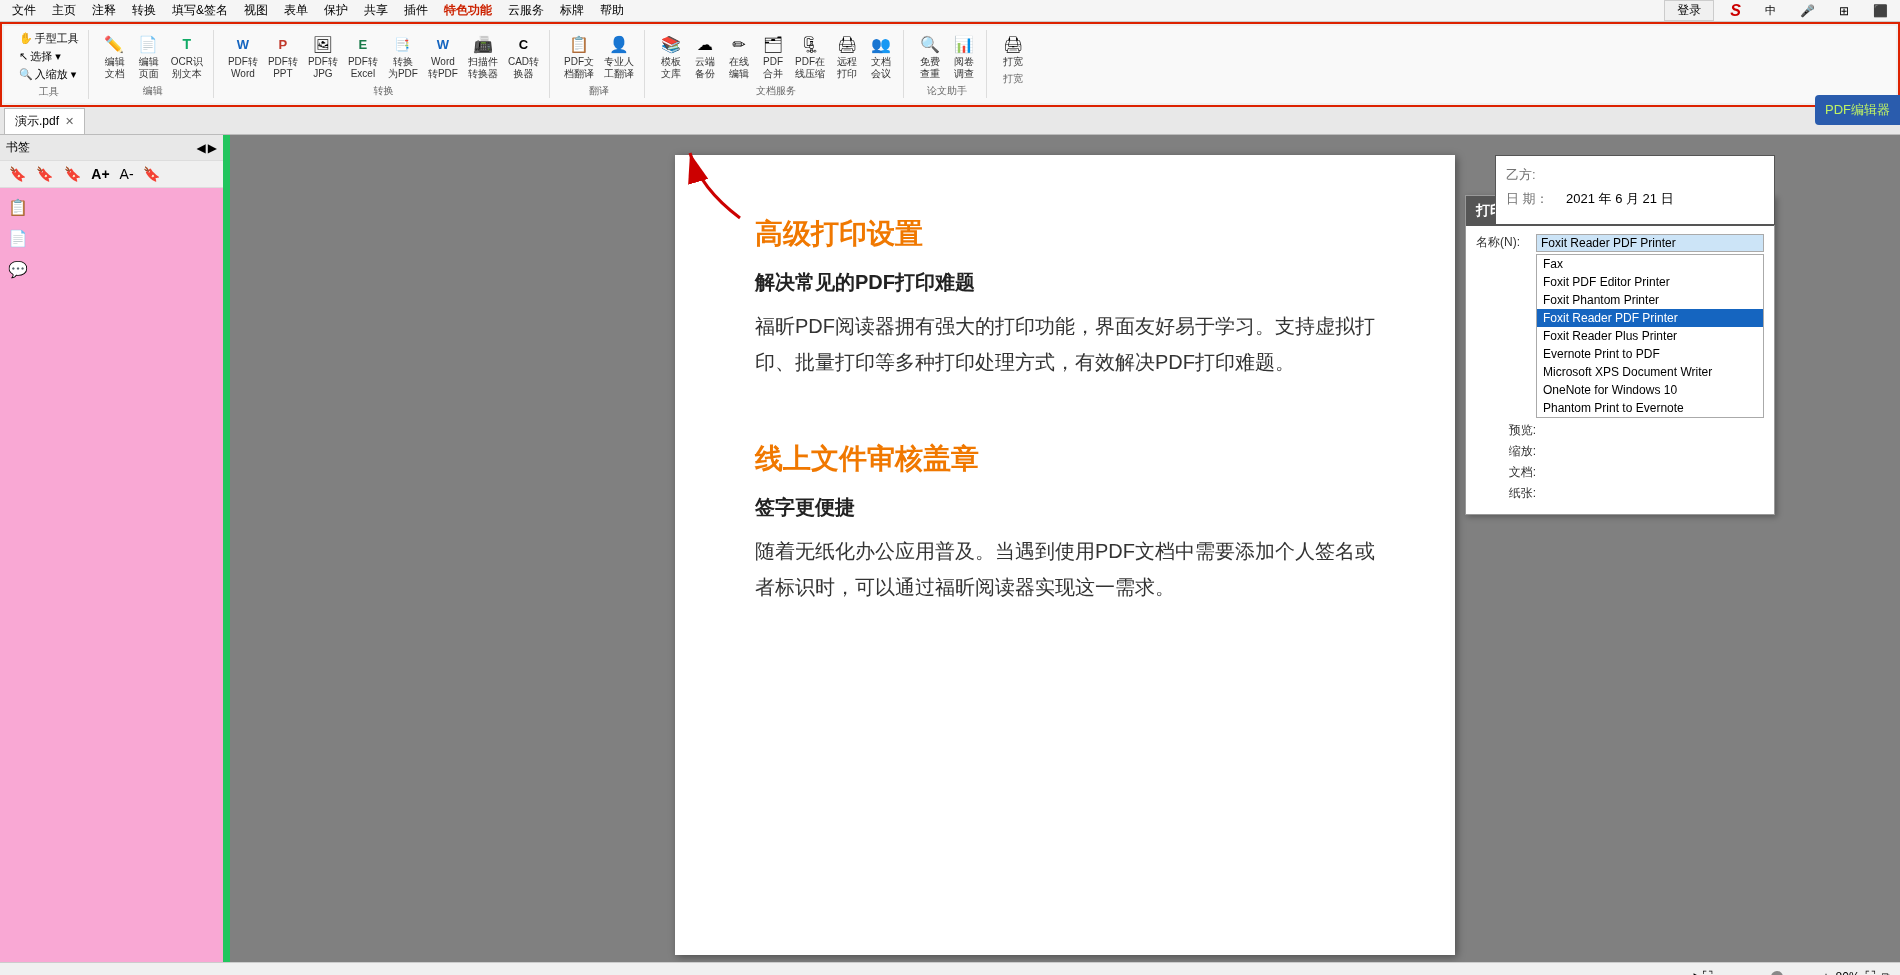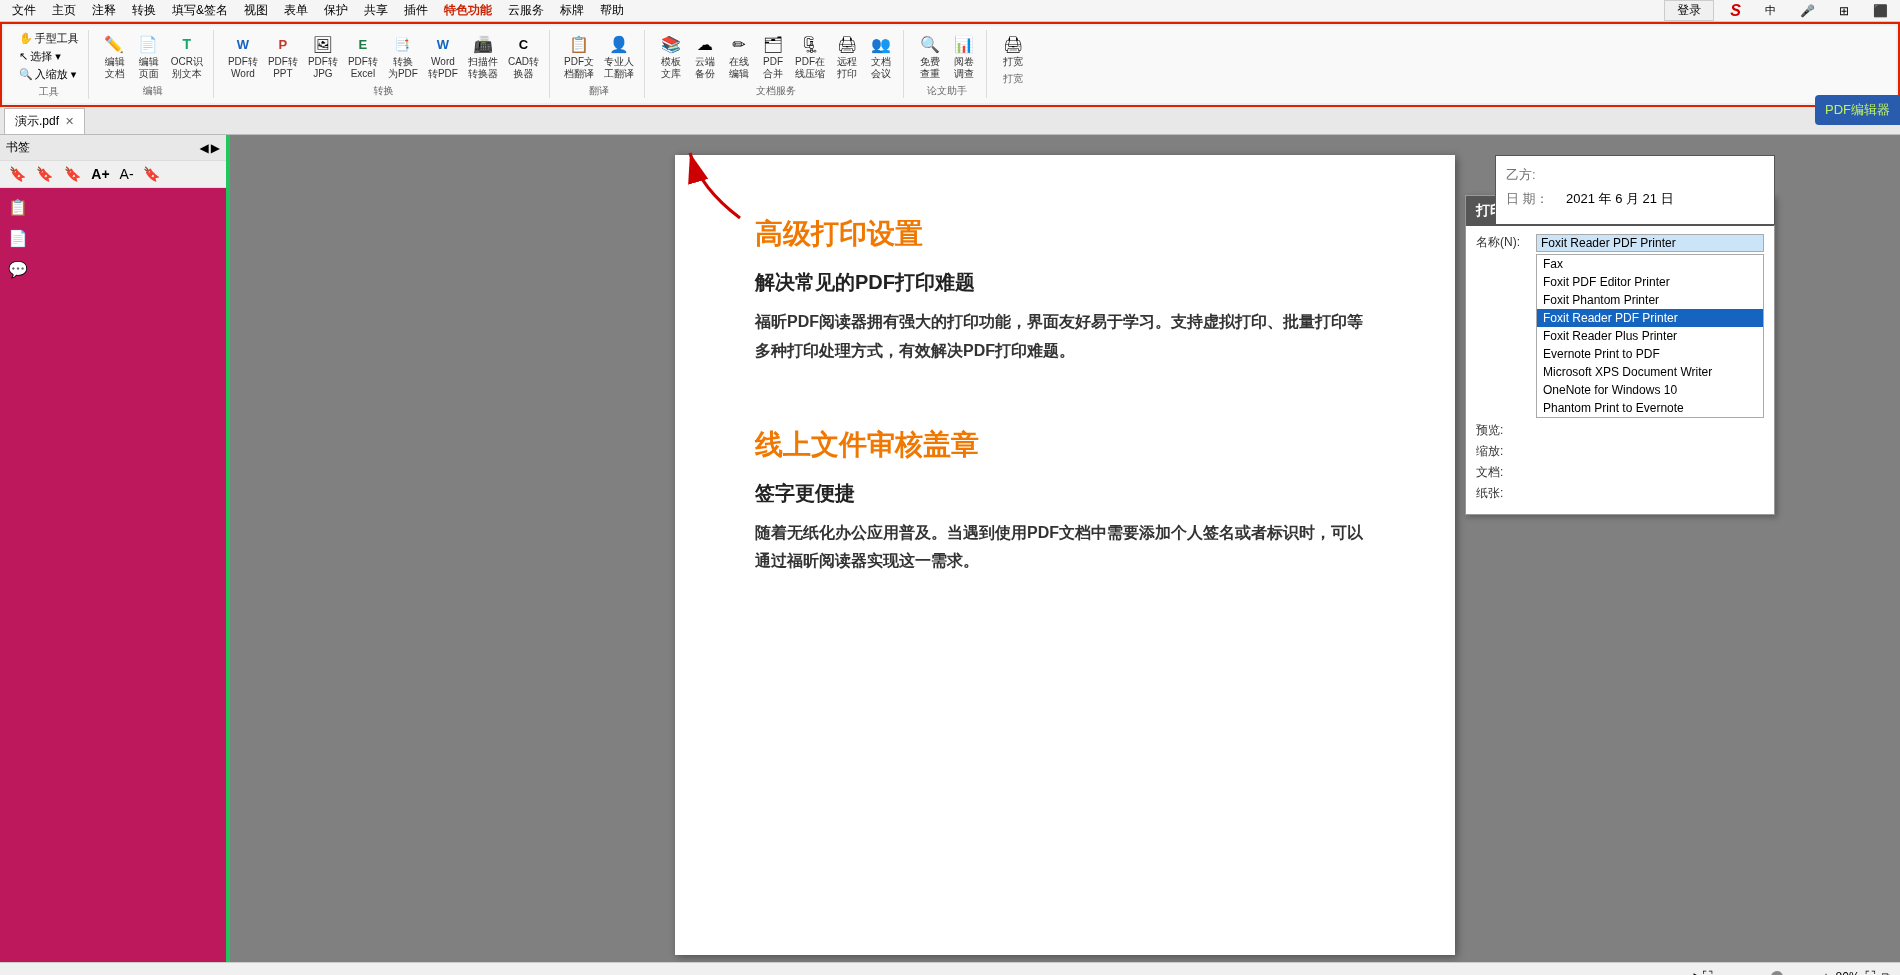--- a/index.html
+++ b/index.html
@@ -128,22 +128,22 @@
 
     
     .main-layout {
       display: flex;
       height: calc(975px - 22px - 70px - 28px - 28px);
     }
 
     
     .sidebar {
       width: 230px;
-      background: #be185d;
-      border-right: 4px solid #22c55e;
+      background: #f9a8d4;
+      border-right: 7px solid #22c55e;
       display: flex;
       flex-direction: column;
     }
     .sidebar-header {
       display: flex;
       align-items: center;
       justify-content: space-between;
       padding: 4px 6px;
       background: #e8e8e8;
       border-bottom: 1px solid #ddd;
@@ -202,25 +202,24 @@
       font-weight: bold;
       margin-bottom: 16px;
     }
     .section-subtitle {
       font-size: 20px;
       color: #222;
       font-weight: bold;
       margin-bottom: 12px;
     }
     .section-body {
-      font-size: 16px;
+      font-size: 20px;
       color: #333;
       line-height: 1.8;
       margin-bottom: 30px;
-      font-weight: bold;
     }
 
     .section-block {
       margin-bottom: 40px;
     }
 
     
     .print-dialog {
       position: absolute;
       right: -320px;
@@ -263,20 +262,21 @@
     }
     .print-list-item {
       padding: 2px 6px;
     }
     .print-list-item.selected {
       background: #1565c0;
       color: white;
     }
     .print-divider-fields {
       margin-top: 2px;
+      text-align: right;
     }
 
     
     .signature-box {
       position: absolute;
       right: -320px;
       top: 0px;
       width: 280px;
       border: 1px solid #555;
       background: white;

